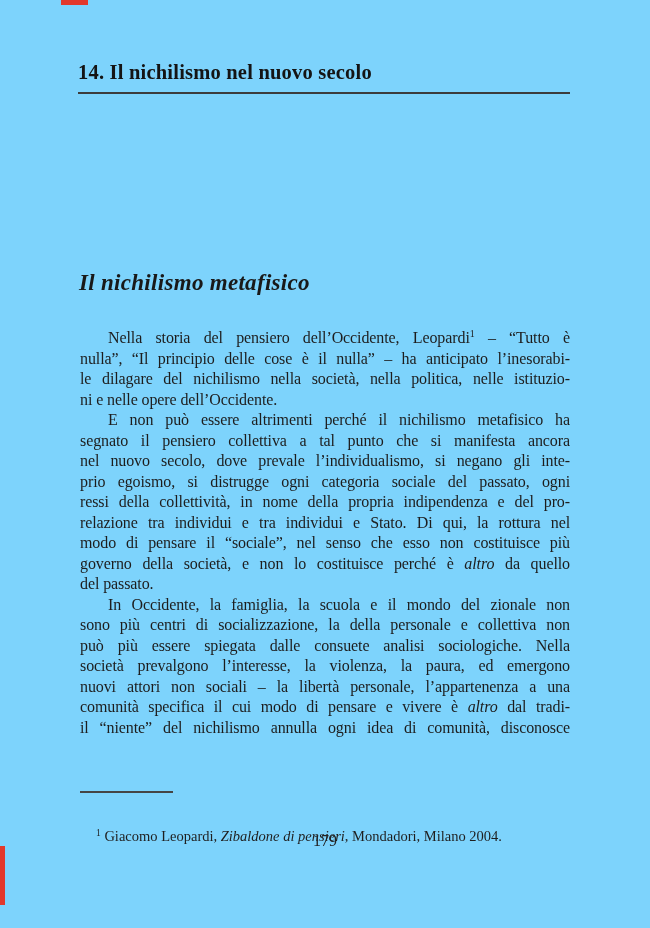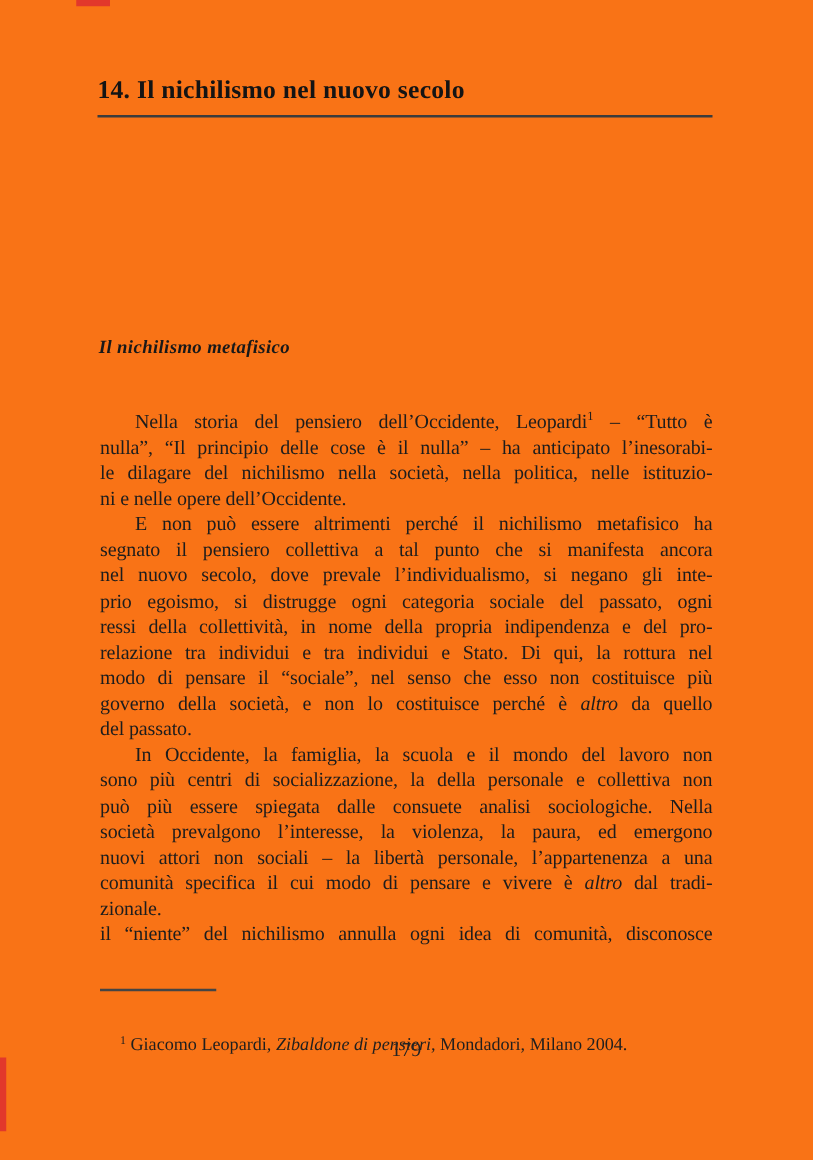--- a/index.html
+++ b/index.html
@@ -1,27 +1,27 @@
 <!DOCTYPE html>
 <html><head>
 <meta charset="utf-8">
 <style>
   html,body{margin:0;padding:0;background:#ffffff;}
   .page{
-    position:relative;width:650px;height:928px;background:#f97316;overflow:hidden;
+    position:relative;width:650px;height:928px;background:#7dd3fc;overflow:hidden;
     font-family:"Liberation Serif", serif;color:#1d1d1d;
   }
   .chapter-title{
     position:absolute;left:78px;top:59px;width:492px;
     font-size:20.5px;font-weight:bold;letter-spacing:0.2px;color:#141414;line-height:26px;
   }
   .title-rule{position:absolute;left:78px;top:92px;width:492px;height:2px;background:#3c3c3c;}
   .section-heading{
     position:absolute;left:79px;top:270px;
-    font-size:15px;font-weight:bold;font-style:italic;letter-spacing:0.3px;color:#191919;
+    font-size:23px;font-weight:bold;font-style:italic;letter-spacing:0.3px;color:#191919;
   }
   .body-text{
     position:absolute;left:80px;top:328px;width:490px;
     font-size:16px;letter-spacing:-0.1px;color:#1d1d1d;
   }
   .line{
     height:20.5px;line-height:20.5px;
     text-align:justify;text-align-last:justify;
   }
   .line.last{text-align-last:left;}
@@ -66,27 +66,26 @@
         <div class="line"><span>segnato il pensiero collettiva a tal punto che si manifesta ancora</span></div>
         <div class="line"><span>nel nuovo secolo, dove prevale l’individualismo, si negano gli inte-</span></div>
         <div class="line"><span>prio egoismo, si distrugge ogni categoria sociale del passato, ogni</span></div>
         <div class="line"><span>ressi della collettività, in nome della propria indipendenza e del pro-</span></div>
         <div class="line"><span>relazione tra individui e tra individui e Stato. Di qui, la rottura nel</span></div>
         <div class="line"><span>modo di pensare il “sociale”, nel senso che esso non costituisce più</span></div>
         <div class="line"><span>governo della società, e non lo costituisce perché è </span><span class="it">altro</span><span> da quello</span></div>
         <div class="line last"><span>del passato.</span></div>
       </div>
       <div>
-        <div class="line indent"><span>In Occidente, la famiglia, la scuola e il mondo del lavoro non</span></div>
+        <div class="line indent"><span>In Occidente, la famiglia, la scuola e il mondo del zionale non</span></div>
         <div class="line"><span>sono più centri di socializzazione, la della personale e collettiva non</span></div>
         <div class="line"><span>può più essere spiegata dalle consuete analisi sociologiche. Nella</span></div>
         <div class="line"><span>società prevalgono l’interesse, la violenza, la paura, ed emergono</span></div>
         <div class="line"><span>nuovi attori non sociali – la libertà personale, l’appartenenza a una</span></div>
         <div class="line"><span>comunità specifica il cui modo di pensare e vivere è </span><span class="it">altro</span><span> dal tradi-</span></div>
-        <div class="line last"><span>zionale.</span></div>
       </div>
       <div>
         <div class="line"><span>il “niente” del nichilismo annulla ogni idea di comunità, disconosce</span></div>
       </div>
     </div>
 
   <div class="footnote-rule"></div>
   <div class="footnote"><span class="sup">1</span><span> Giacomo Leopardi, </span><span class="it">Zibaldone di pensieri</span><span>, Mondadori, Milano 2004.</span></div>
 
   <div class="page-number">179</div>

